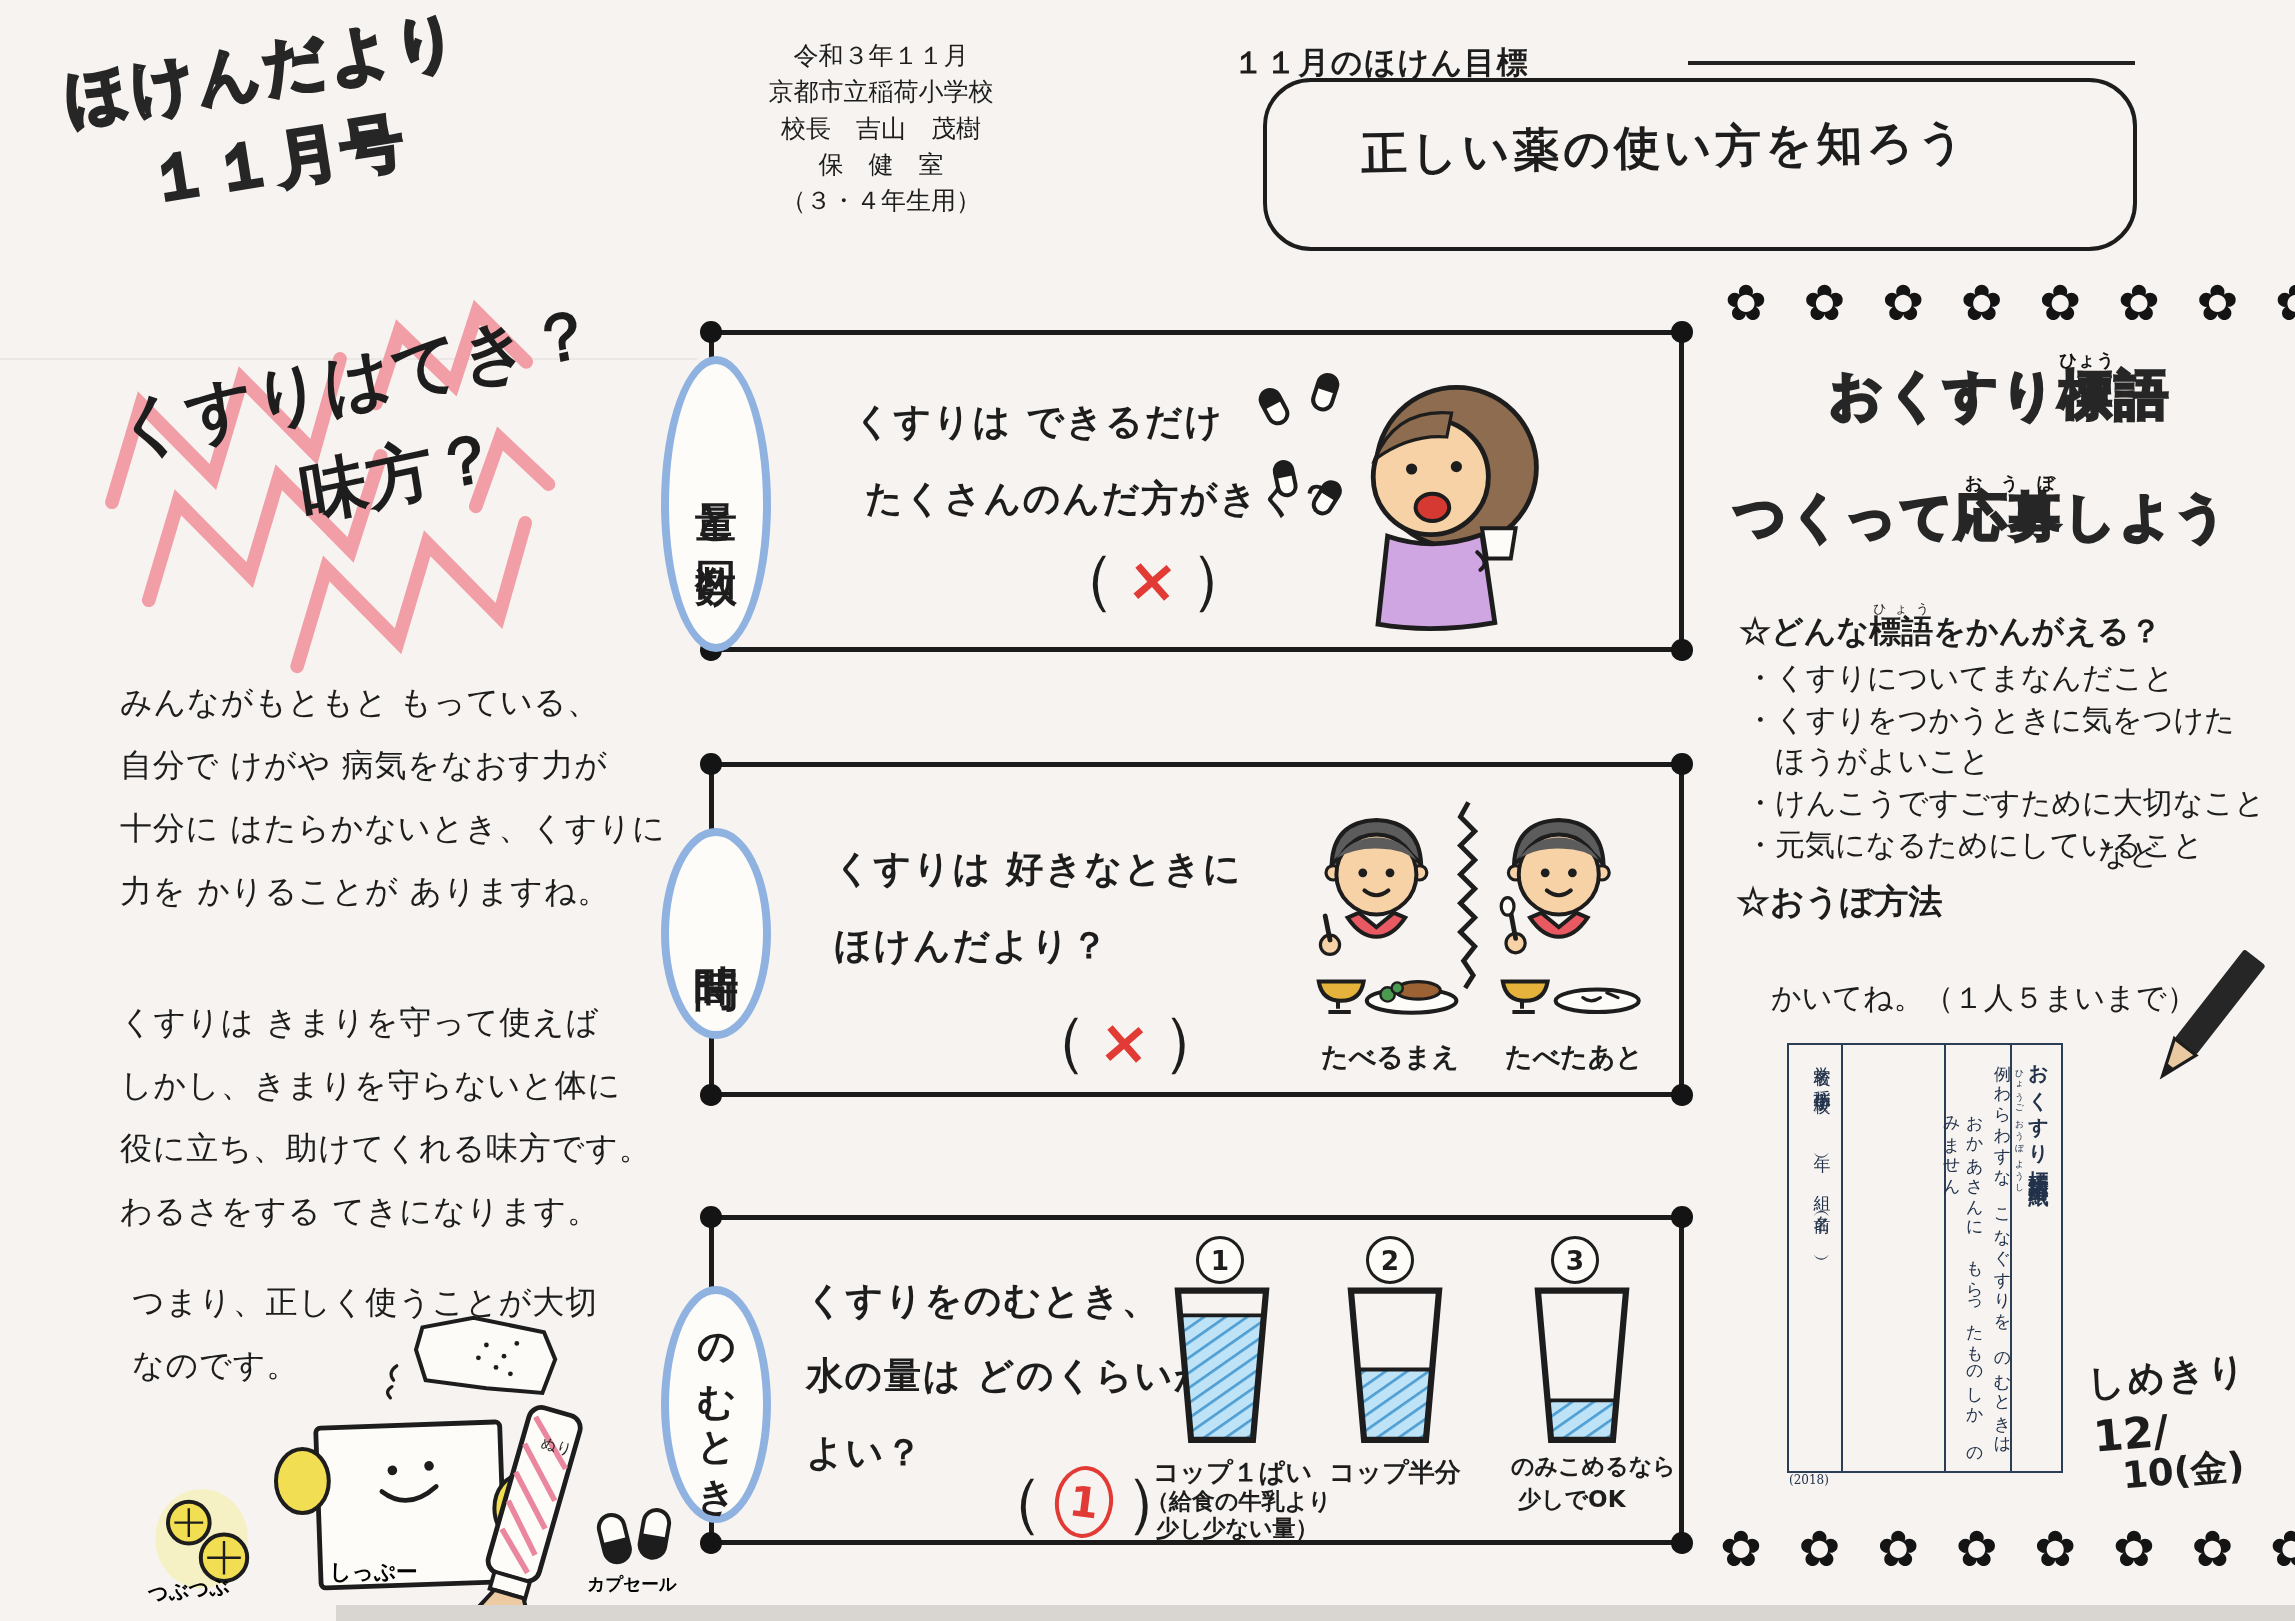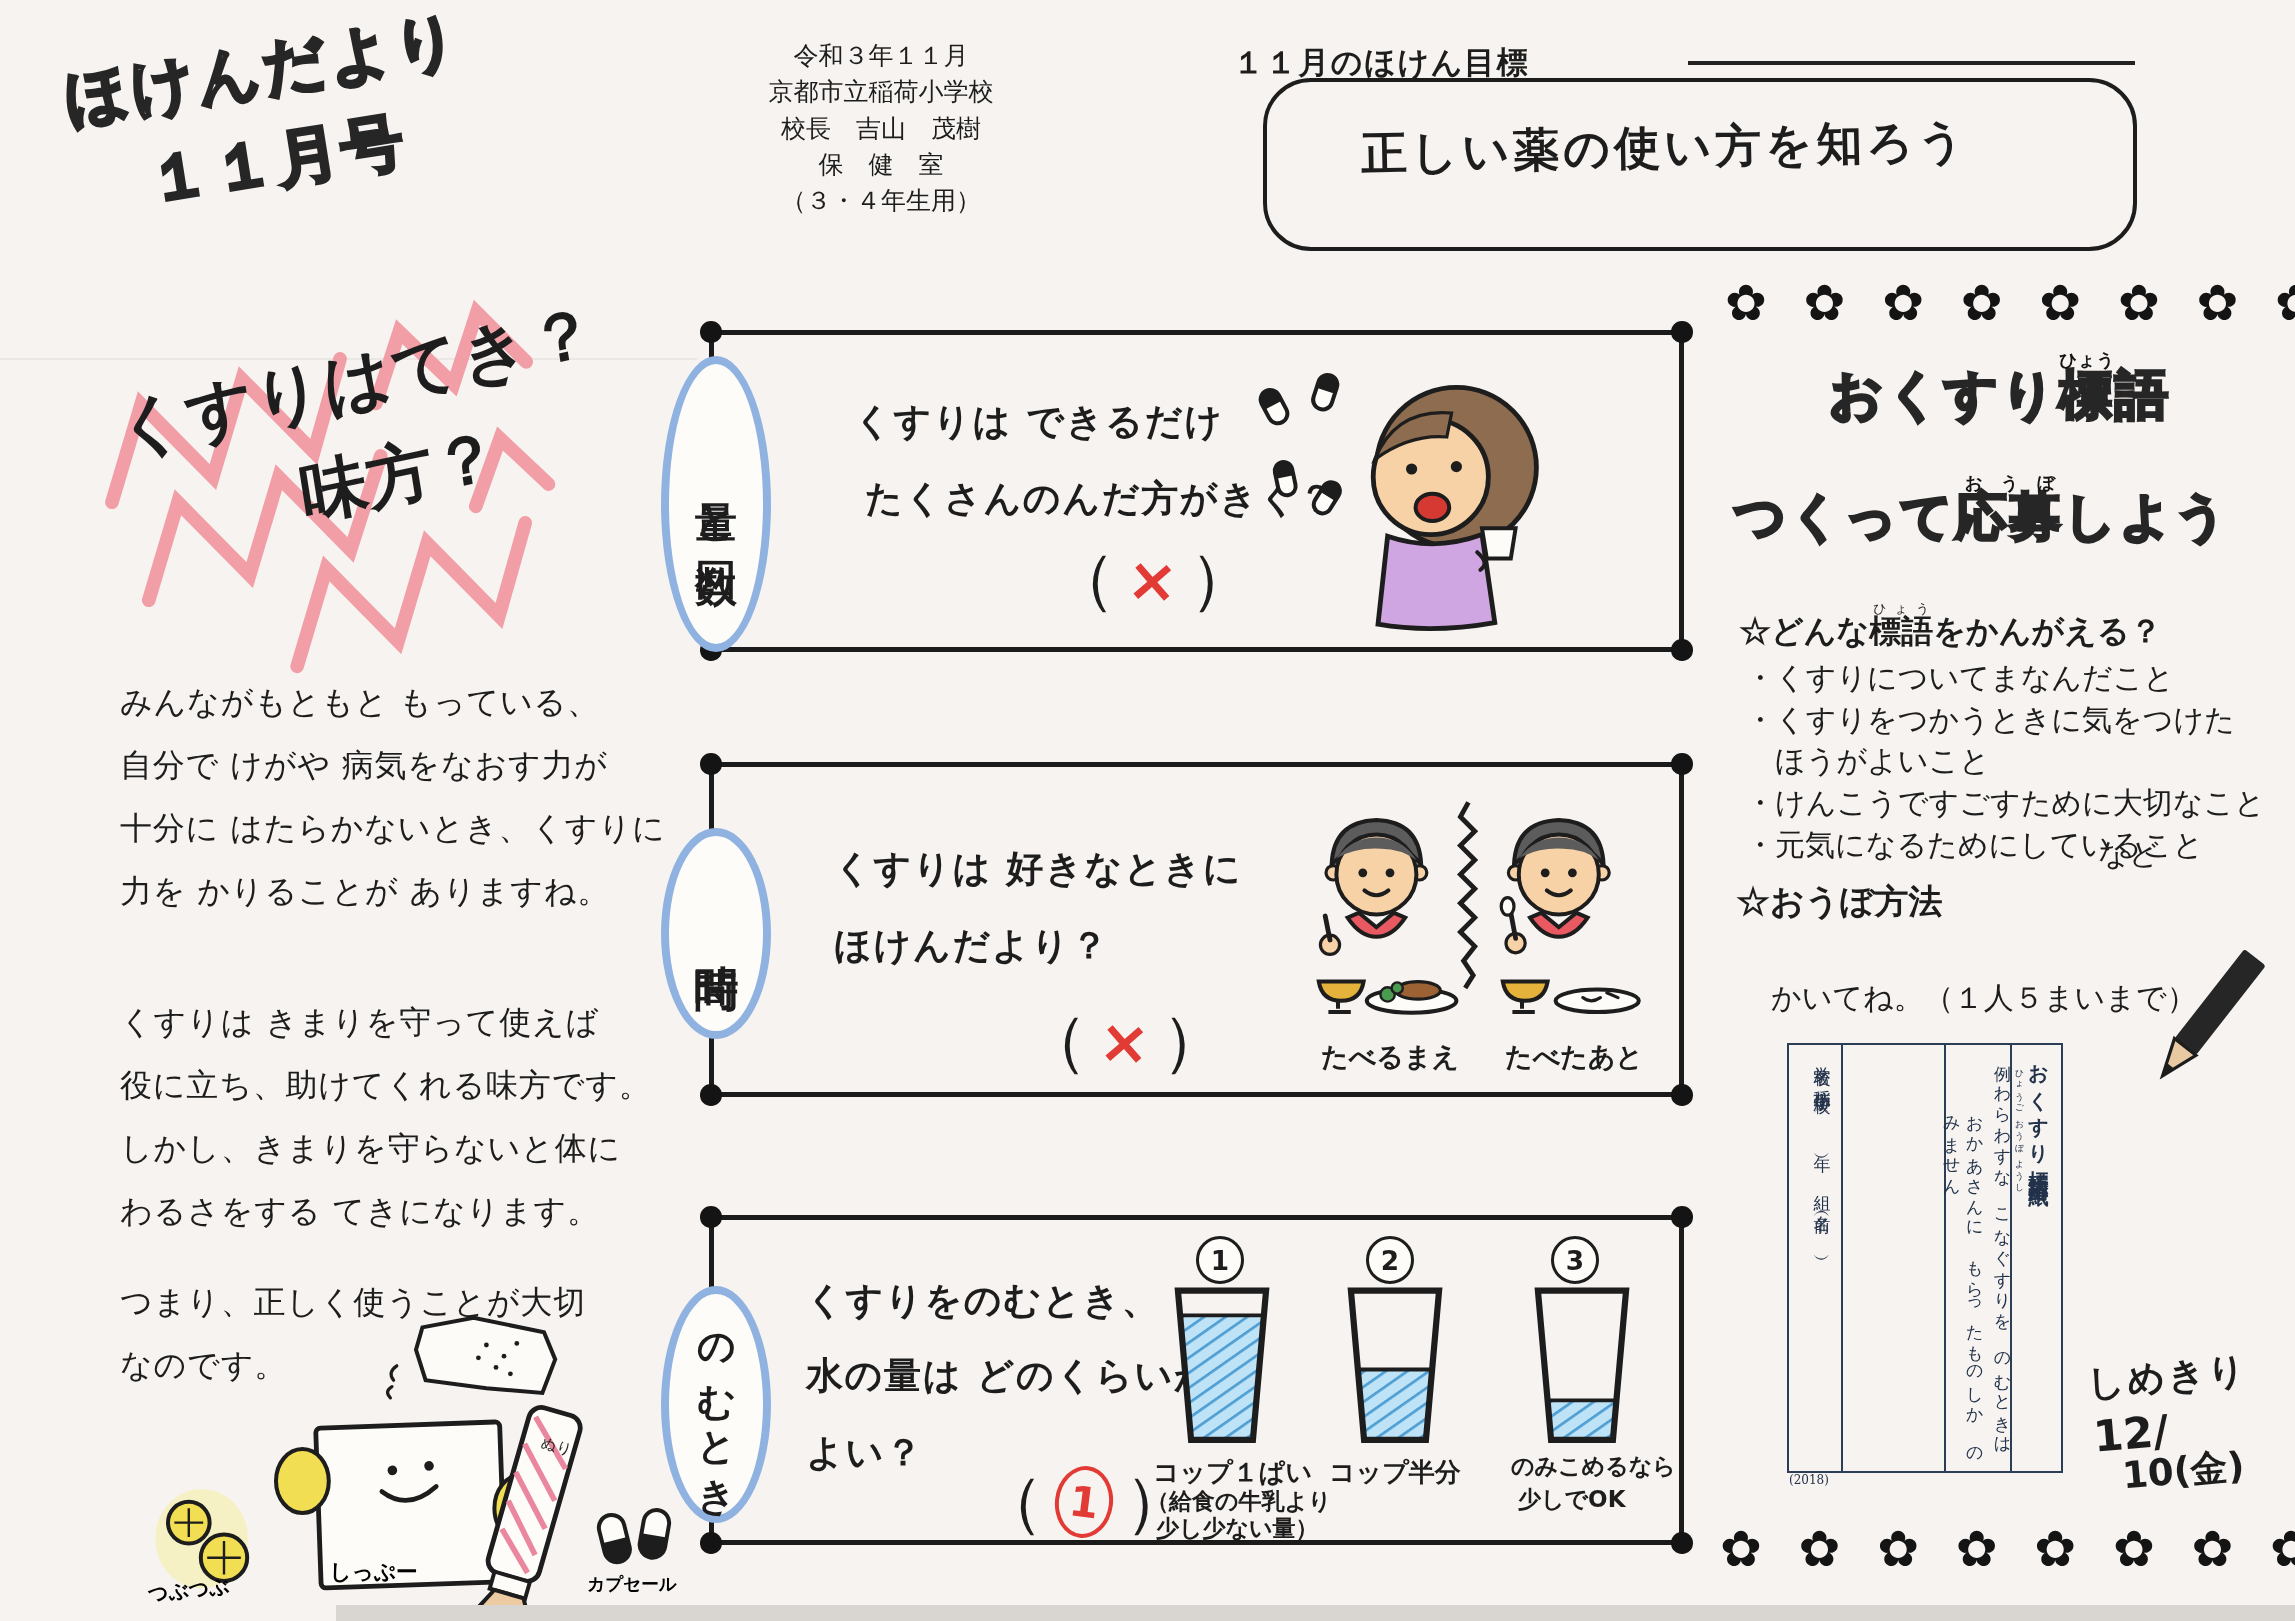--- a/index.html
+++ b/index.html
@@ -18,21 +18,21 @@
   .goal-rule{left:1688px;top:61px;width:447px;height:4px;background:#222;}
   .goal-box{left:1263px;top:78px;width:866px;height:165px;border:4px solid #1d1d1d;border-radius:48px;}
   .goal-text{left:1361px;top:117px;font-size:46px;font-weight:600;letter-spacing:4px;transform:rotate(-1.2deg);}
   
   .headline{left:120px;top:335px;transform:rotate(-12deg) skewX(-3deg);font-weight:900;}
   .headline .h1{font-size:67px;letter-spacing:1.6px;}
   .headline .h2{font-size:67px;margin-left:172px;margin-top:9.6px;}
   .lead{font-size:32px;font-weight:500;line-height:63px;letter-spacing:0.8px;}
   .p1{left:120px;top:671px;}
   .p2{left:120px;top:991px;}
-  .p3{left:120px;top:1271px;font-family:Liberation Serif, serif;}
+  .p3{left:132px;top:1271px;font-family:Liberation Serif, serif;}
   
   .qbox{border:5.6px solid #1b1b1b;border-radius:4.8px;background:transparent;}
   .qb1{left:709px;top:330px;width:965px;height:312px;}
   .qb2{left:709px;top:762px;width:965px;height:325px;}
   .qb3{left:709px;top:1215px;width:965px;height:320px;}
   .dot{position:absolute;width:21.6px;height:21.6px;border-radius:50%;background:#141414;}
   .dot.tl{left:-13.6px;top:-13.6px;} .dot.tr{right:-13.6px;top:-13.6px;}
   .dot.bl{left:-13.6px;bottom:-13.6px;} .dot.br{right:-13.6px;bottom:-13.6px;}
   .qlabel{position:absolute;left:-53px;background:#fdfcf9;border:8px solid #8fb2e0;border-radius:50%;
           display:flex;align-items:center;justify-content:center;z-index:3;}
@@ -128,22 +128,22 @@
   </div>
 
   <div class="abs lead p1">
     <div>みんながもともと もっている、</div>
     <div>自分で けがや 病気をなおす力が</div>
     <div>十分に はたらかないとき、くすりに</div>
     <div>力を かりることが ありますね。</div>
   </div>
   <div class="abs lead p2">
     <div>くすりは きまりを守って使えば</div>
+    <div>しかし、きまりを守らないと体に</div>
     <div>役に立ち、助けてくれる味方です。</div>
-    <div>しかし、きまりを守らないと体に</div>
     <div>わるさをする てきになります。</div>
   </div>
   <div class="abs lead p3">
     <div>つまり、正しく使うことが大切</div>
     <div>なのです。</div>
   </div>
 
   <svg class="abs" style="left:112px;top:1313px;" width="576" height="308" viewBox="0 0 720 385">
     <polygon points="388,18 452,6 540,24 554,58 538,100 468,94 392,84 380,46" fill="#fdfbf7" stroke="#1d1d1d" stroke-width="5"></polygon>
     <g fill="#1d1d1d">

